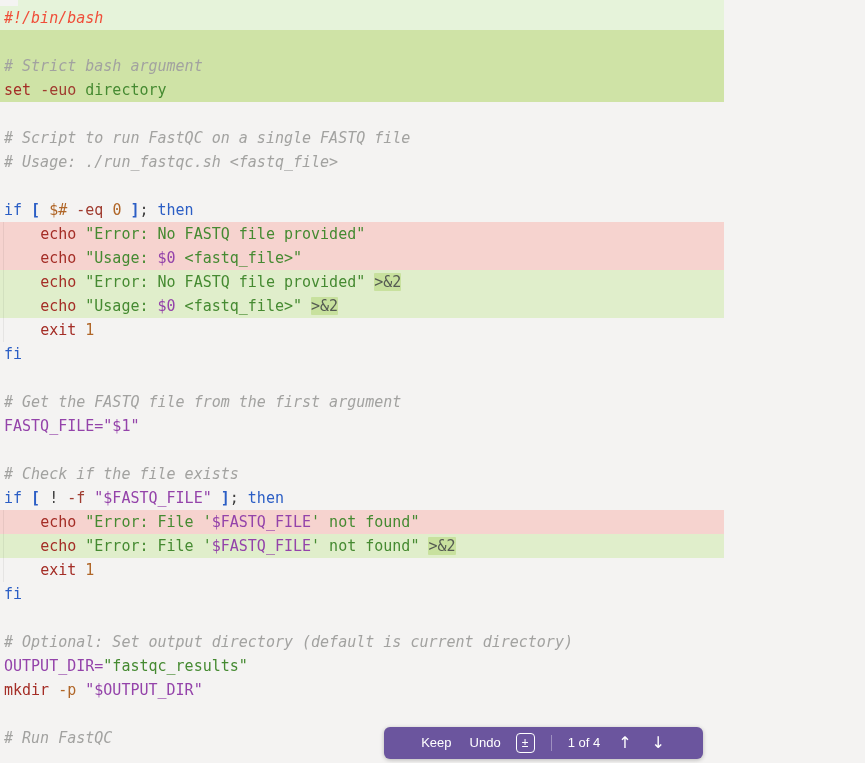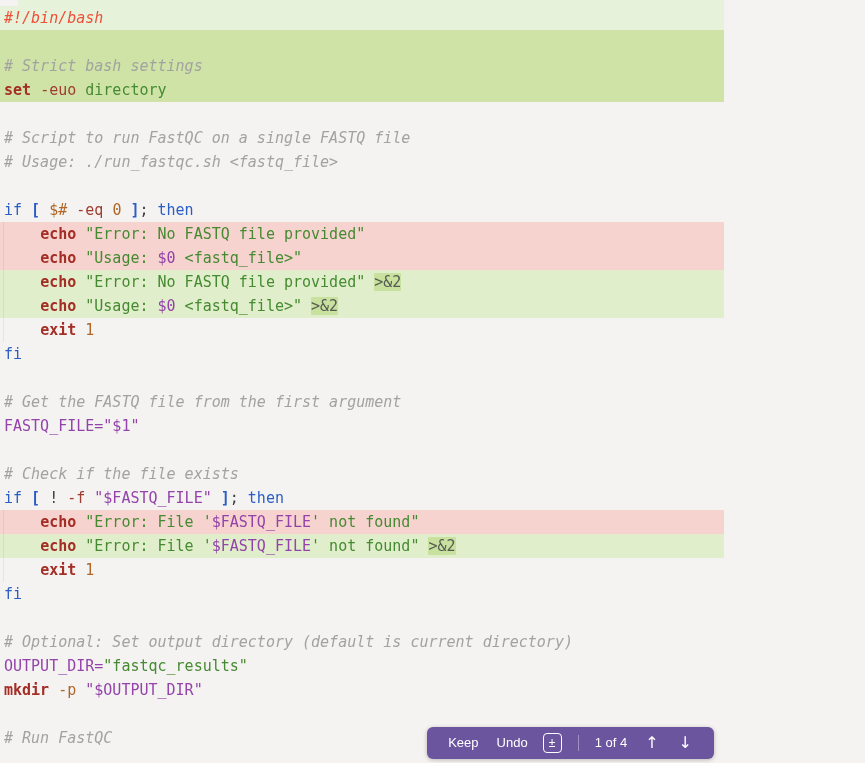--- a/index.html
+++ b/index.html
@@ -28,38 +28,38 @@
 
   .bg-add_first  { background:var(--c-add_first); }
   .bg-add_strong { background:var(--c-add_strong); }
   .bg-add        { background:var(--c-add); }
   .bg-del        { background:var(--c-del); }
 
   .tok-comment  { color:var(--c-comment); font-style:italic; }
   .tok-shebang  { color:var(--c-shebang); font-style:italic; }
   .tok-keyword  { color:var(--c-keyword); }
   .tok-bracket  { color:var(--c-keyword); font-weight:bold; }
-  .tok-builtin  { color:var(--c-builtin); font-weight:bold; }
+  .tok-builtin  { color:var(--c-builtin); font-weight:normal; }
   .tok-flag     { color:var(--c-flag); }
   .tok-flag_alt { color:var(--c-flag_alt); }
   .tok-number   { color:var(--c-number); }
   .tok-string   { color:var(--c-string); }
   .tok-variable { color:var(--c-variable); }
   .tok-plain    { color:var(--c-plain); }
   .tok-redirect { color:var(--c-redirect); }
   .word-hl      { background:var(--c-word_add); border-radius:1px; }
 
   .column-ruler {
     position:absolute; left:753px; top:0; bottom:0; width:2px;
     background:var(--c-ruler); opacity:0.55; z-index:5; pointer-events:none;
   }
 
   .diff-toolbar {
-    position:absolute; right:10px; bottom:4px; height:32px; z-index:10;
-    display:flex; align-items:center; padding:0 12px;
+    position:absolute; right:21px; bottom:4px; height:32px; z-index:10;
+    display:flex; align-items:center; padding:0 28px;
     background:var(--c-toolbar); border-radius:6px;
     font-family:"Liberation Sans", sans-serif; font-size:13px;
     color:var(--c-toolbar_text);
     box-shadow:0 1px 4px rgba(0,0,0,0.25);
   }
   .tb-btn {
     all:unset; cursor:pointer; color:var(--c-toolbar_text);
     padding:0 4px; margin:0 5px; font-size:13px; line-height:32px;
   }
   .tb-icon-btn {
@@ -82,21 +82,21 @@
 <body>
 
 <div class="editor">
   <div class="top-strip bg-add_first">
     <div class="top-notch"></div>
   </div>
 
   <div>
       <div class="line bg-add_first"><span class="tok-shebang">#!/bin/bash</span></div>
       <div class="line bg-add_strong"></div>
-      <div class="line bg-add_strong"><span class="tok-comment"># Strict bash settings</span></div>
+      <div class="line bg-add_strong"><span class="tok-comment"># Strict bash argument</span></div>
       <div class="line bg-add_strong"><span class="tok-builtin">set</span><span class="tok-plain"> </span><span class="tok-flag">-euo</span><span class="tok-plain"> </span><span class="tok-string">directory</span></div>
       <div class="line"></div>
       <div class="line"><span class="tok-comment"># Script to run FastQC on a single FASTQ file</span></div>
       <div class="line"><span class="tok-comment"># Usage: ./run_fastqc.sh &lt;fastq_file&gt;</span></div>
       <div class="line"></div>
       <div class="line"><span class="tok-keyword">if</span><span class="tok-plain"> </span><span class="tok-bracket">[</span><span class="tok-plain"> </span><span class="tok-number">$#</span><span class="tok-plain"> </span><span class="tok-flag">-eq</span><span class="tok-plain"> </span><span class="tok-number">0</span><span class="tok-plain"> </span><span class="tok-bracket">]</span><span class="tok-plain">; </span><span class="tok-keyword">then</span></div>
       <div class="line bg-del indented"><span class="tok-plain">    </span><span class="tok-builtin">echo</span><span class="tok-plain"> </span><span class="tok-string">"Error: No FASTQ file provided"</span></div>
       <div class="line bg-del indented"><span class="tok-plain">    </span><span class="tok-builtin">echo</span><span class="tok-plain"> </span><span class="tok-string">"Usage: </span><span class="tok-variable">$0</span><span class="tok-string"> &lt;fastq_file&gt;"</span></div>
       <div class="line bg-add indented"><span class="tok-plain">    </span><span class="tok-builtin">echo</span><span class="tok-plain"> </span><span class="tok-string">"Error: No FASTQ file provided"</span><span class="tok-plain"> </span><span class="tok-redirect word-hl">&gt;&amp;2</span></div>
       <div class="line bg-add indented"><span class="tok-plain">    </span><span class="tok-builtin">echo</span><span class="tok-plain"> </span><span class="tok-string">"Usage: </span><span class="tok-variable">$0</span><span class="tok-string"> &lt;fastq_file&gt;"</span><span class="tok-plain"> </span><span class="tok-redirect word-hl">&gt;&amp;2</span></div>

